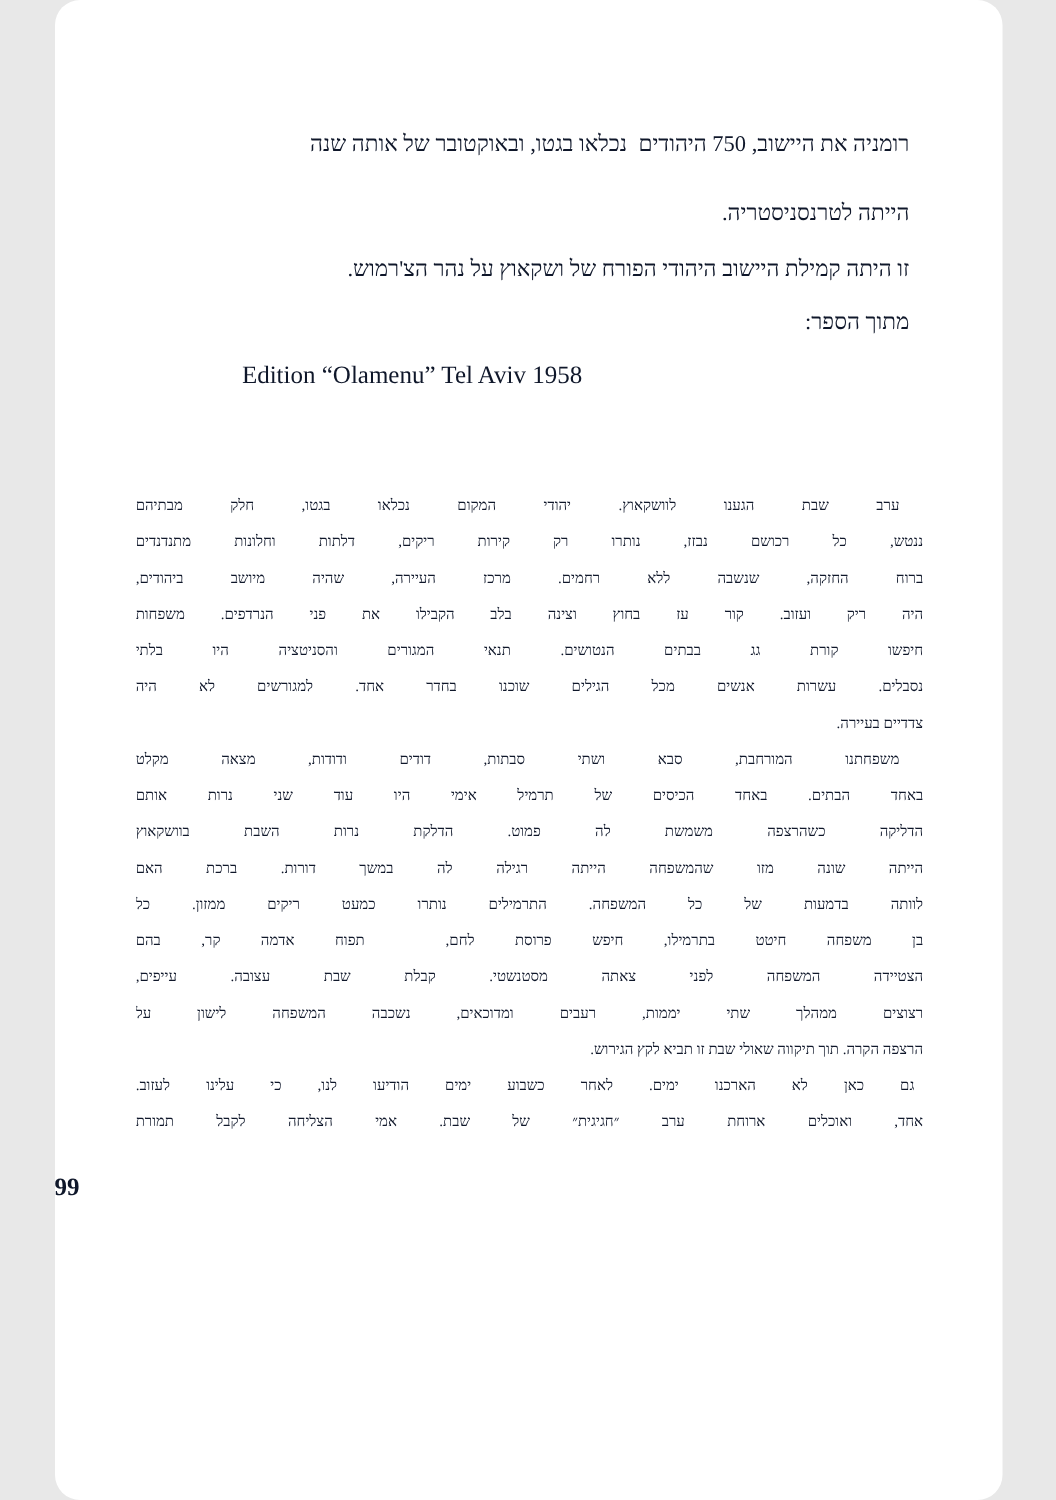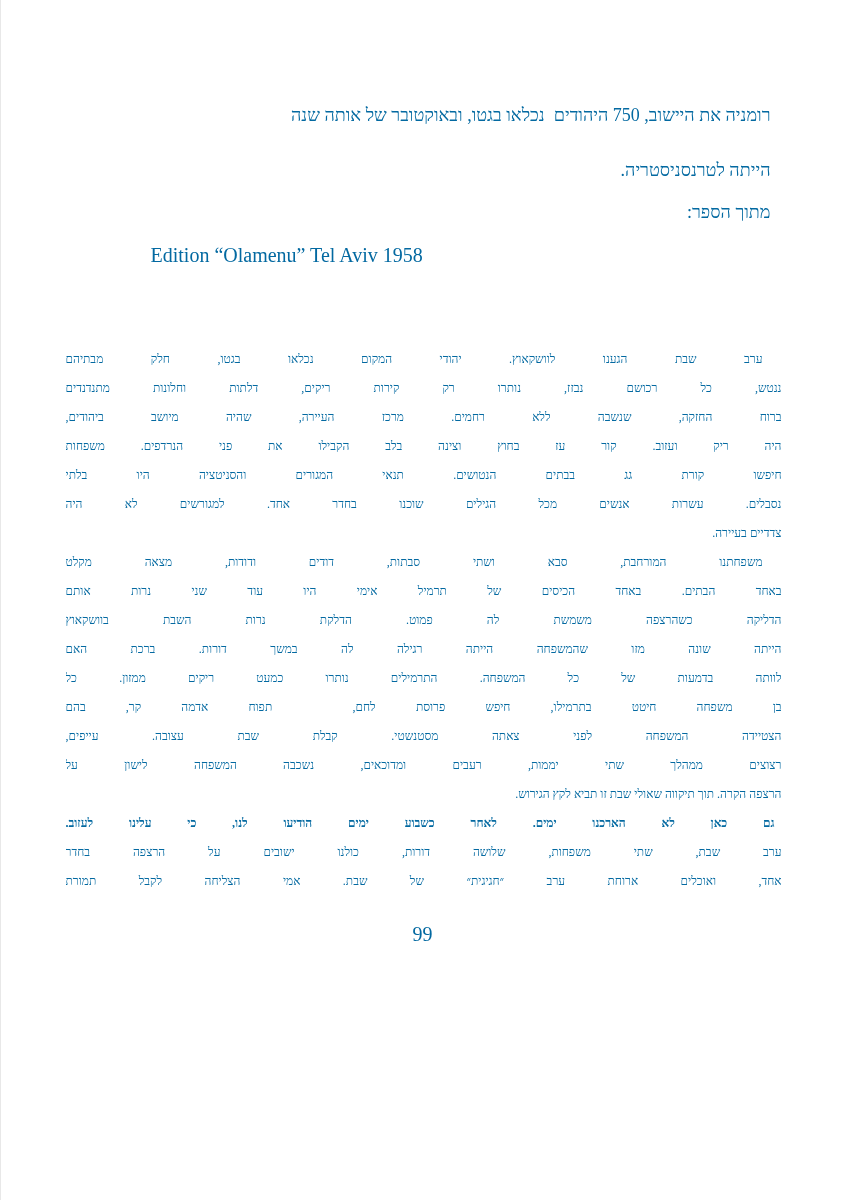--- a/index.html
+++ b/index.html
@@ -1,23 +1,24 @@
 <!DOCTYPE html>
 <html lang="he"><head>
 <meta charset="utf-8">
 <style>
   html,body { margin:0; padding:0; background:#e8e8e8; }
   .page {
     position:relative;
-    width:844px; height:1200px;
+    width:758px; height:1200px;
     margin:0 auto;
     background:#ffffff;
-    color:#0369a1;
+    color:#0f172a;
     font-family:"Liberation Serif","DejaVu Serif","DejaVu Sans",serif;
     overflow:hidden;
+    border-radius:20px;
   }
   
   .intro {
     direction:rtl;
     unicode-bidi:plaintext;
     margin:101px 74px 0 115px;
     font-size:18px;
     line-height:28px;
     text-align:right;
     font-family:"Liberation Serif","DejaVu Sans",serif;
@@ -47,38 +48,40 @@
     font-family:"Liberation Serif","DejaVu Sans",serif;
   }
   .bline {
     height:29px;
     overflow:hidden;
     text-align:justify;
     text-align-last:right;
   }
   .bline.jl { text-align-last:justify; }
   .bline.ind { text-indent:19px; }
-  .bline.ind-sm { text-indent:7px;font-weight:bold; }
+  .bline.ind-sm { text-indent:7px; }
   
   .pagenum {
     margin-top:24px;
-    text-align:center;
+    text-align:left;
     font-size:20px;
     line-height:29px;
     font-family:"Liberation Serif",serif;
+    font-weight:bold;
   }
 </style>
 </head>
 <body>
 
 <div class="page">
 
   <div class="intro">
     <div class="iline">רומניה את היישוב, 750 היהודים &nbsp;נכלאו בגטו, ובאוקטובר של אותה שנה</div>
     <div class="iline g1">הייתה לטרנסניסטריה.</div>
+    <div class="iline g2">זו היתה קמילת היישוב היהודי הפורח של ושקאוץ על נהר הצ'רמוש.</div>
     <div class="iline g3">מתוך הספר:</div>
 
     <div class="refs">
       <div class="ref g5">Edition “Olamenu” Tel Aviv 1958</div>
     </div>
   </div>
 
   <div class="bodytext">
 
     <div class="bline jl ind">ערב שבת הגענו לוושקאוץ. יהודי המקום נכלאו בגטו, חלק מבתיהם</div>
@@ -93,19 +96,18 @@
     <div class="bline jl">באחד הבתים. באחד הכיסים של תרמיל אימי היו עוד שני נרות אותם</div>
     <div class="bline jl">הדליקה כשהרצפה משמשת לה פמוט. הדלקת נרות השבת בוושקאוץ</div>
     <div class="bline jl">הייתה שונה מזו שהמשפחה הייתה רגילה לה במשך דורות. ברכת האם</div>
     <div class="bline jl">לוותה בדמעות של כל המשפחה. התרמילים נותרו כמעט ריקים ממזון. כל</div>
     <div class="bline jl">בן משפחה חיטט בתרמילו, חיפש פרוסת לחם, &nbsp;תפוח אדמה קר, בהם</div>
     <div class="bline jl">הצטיידה המשפחה לפני צאתה מסטנשטי. קבלת שבת עצובה. עייפים,</div>
     <div class="bline jl">רצוצים ממהלך שתי יממות, רעבים ומדוכאים, נשכבה המשפחה לישון על</div>
     <div class="bline">הרצפה הקרה. תוך תיקווה שאולי שבת זו תביא לקץ הגירוש.</div>
 
     <div class="bline jl ind-sm">גם כאן לא הארכנו ימים. לאחר כשבוע ימים הודיעו לנו, כי עלינו לעזוב.</div>
-    <div class="bline jl">ערב שבת, שתי משפחות, שלושה דורות, כולנו ישובים על הרצפה בחדר</div>
     <div class="bline jl">אחד, ואוכלים ארוחת ערב ״חגיגית״ של שבת. אמי הצליחה לקבל תמורת</div>
   </div>
 
   <div class="pagenum">99</div>
 
 </div>
 
 </body></html>

